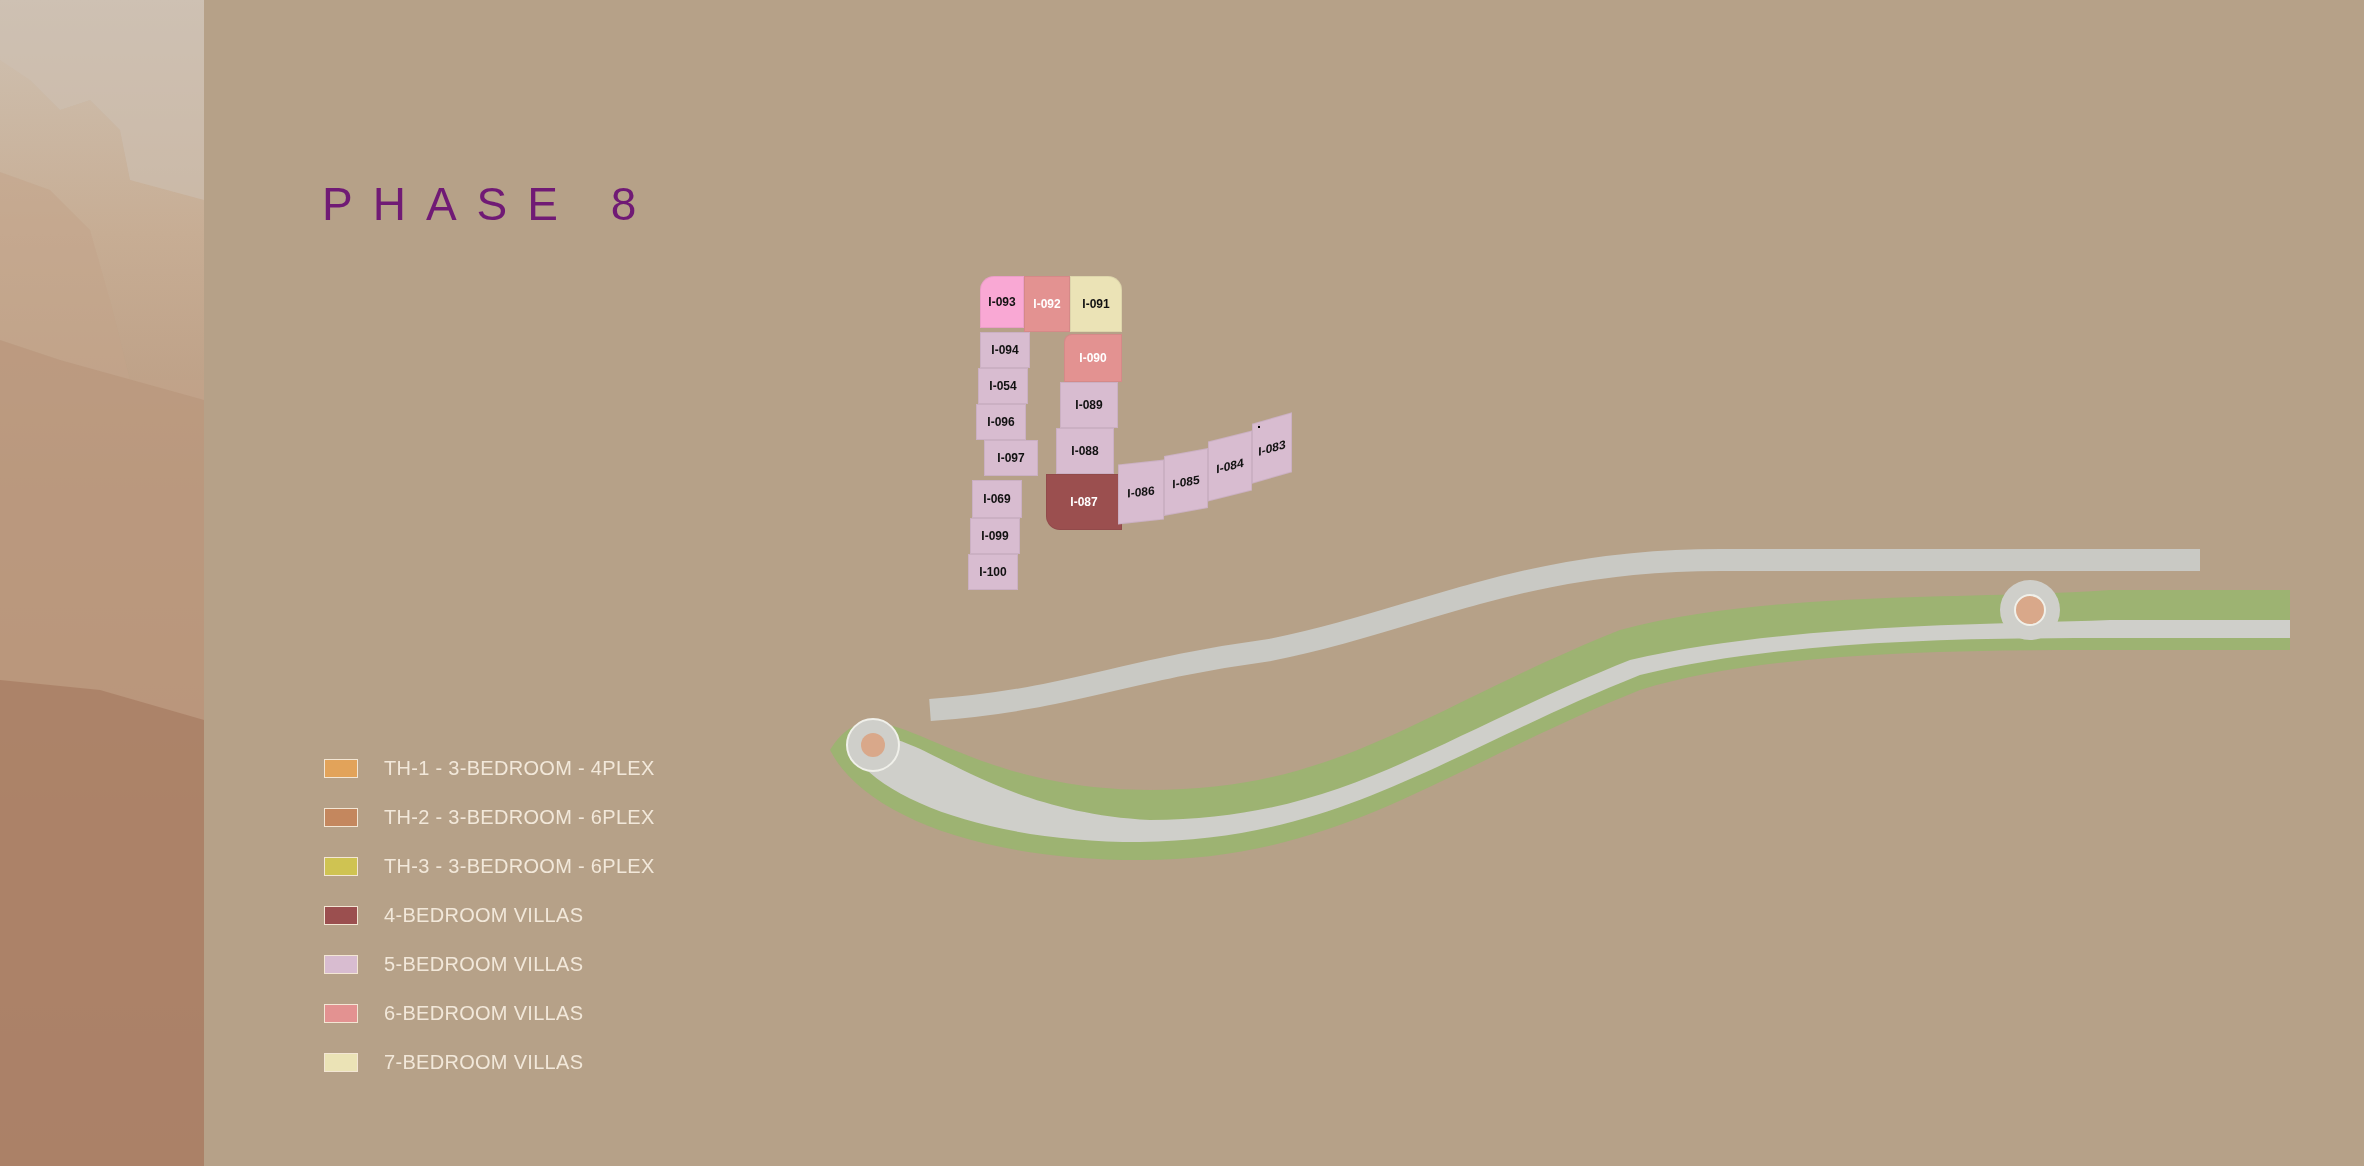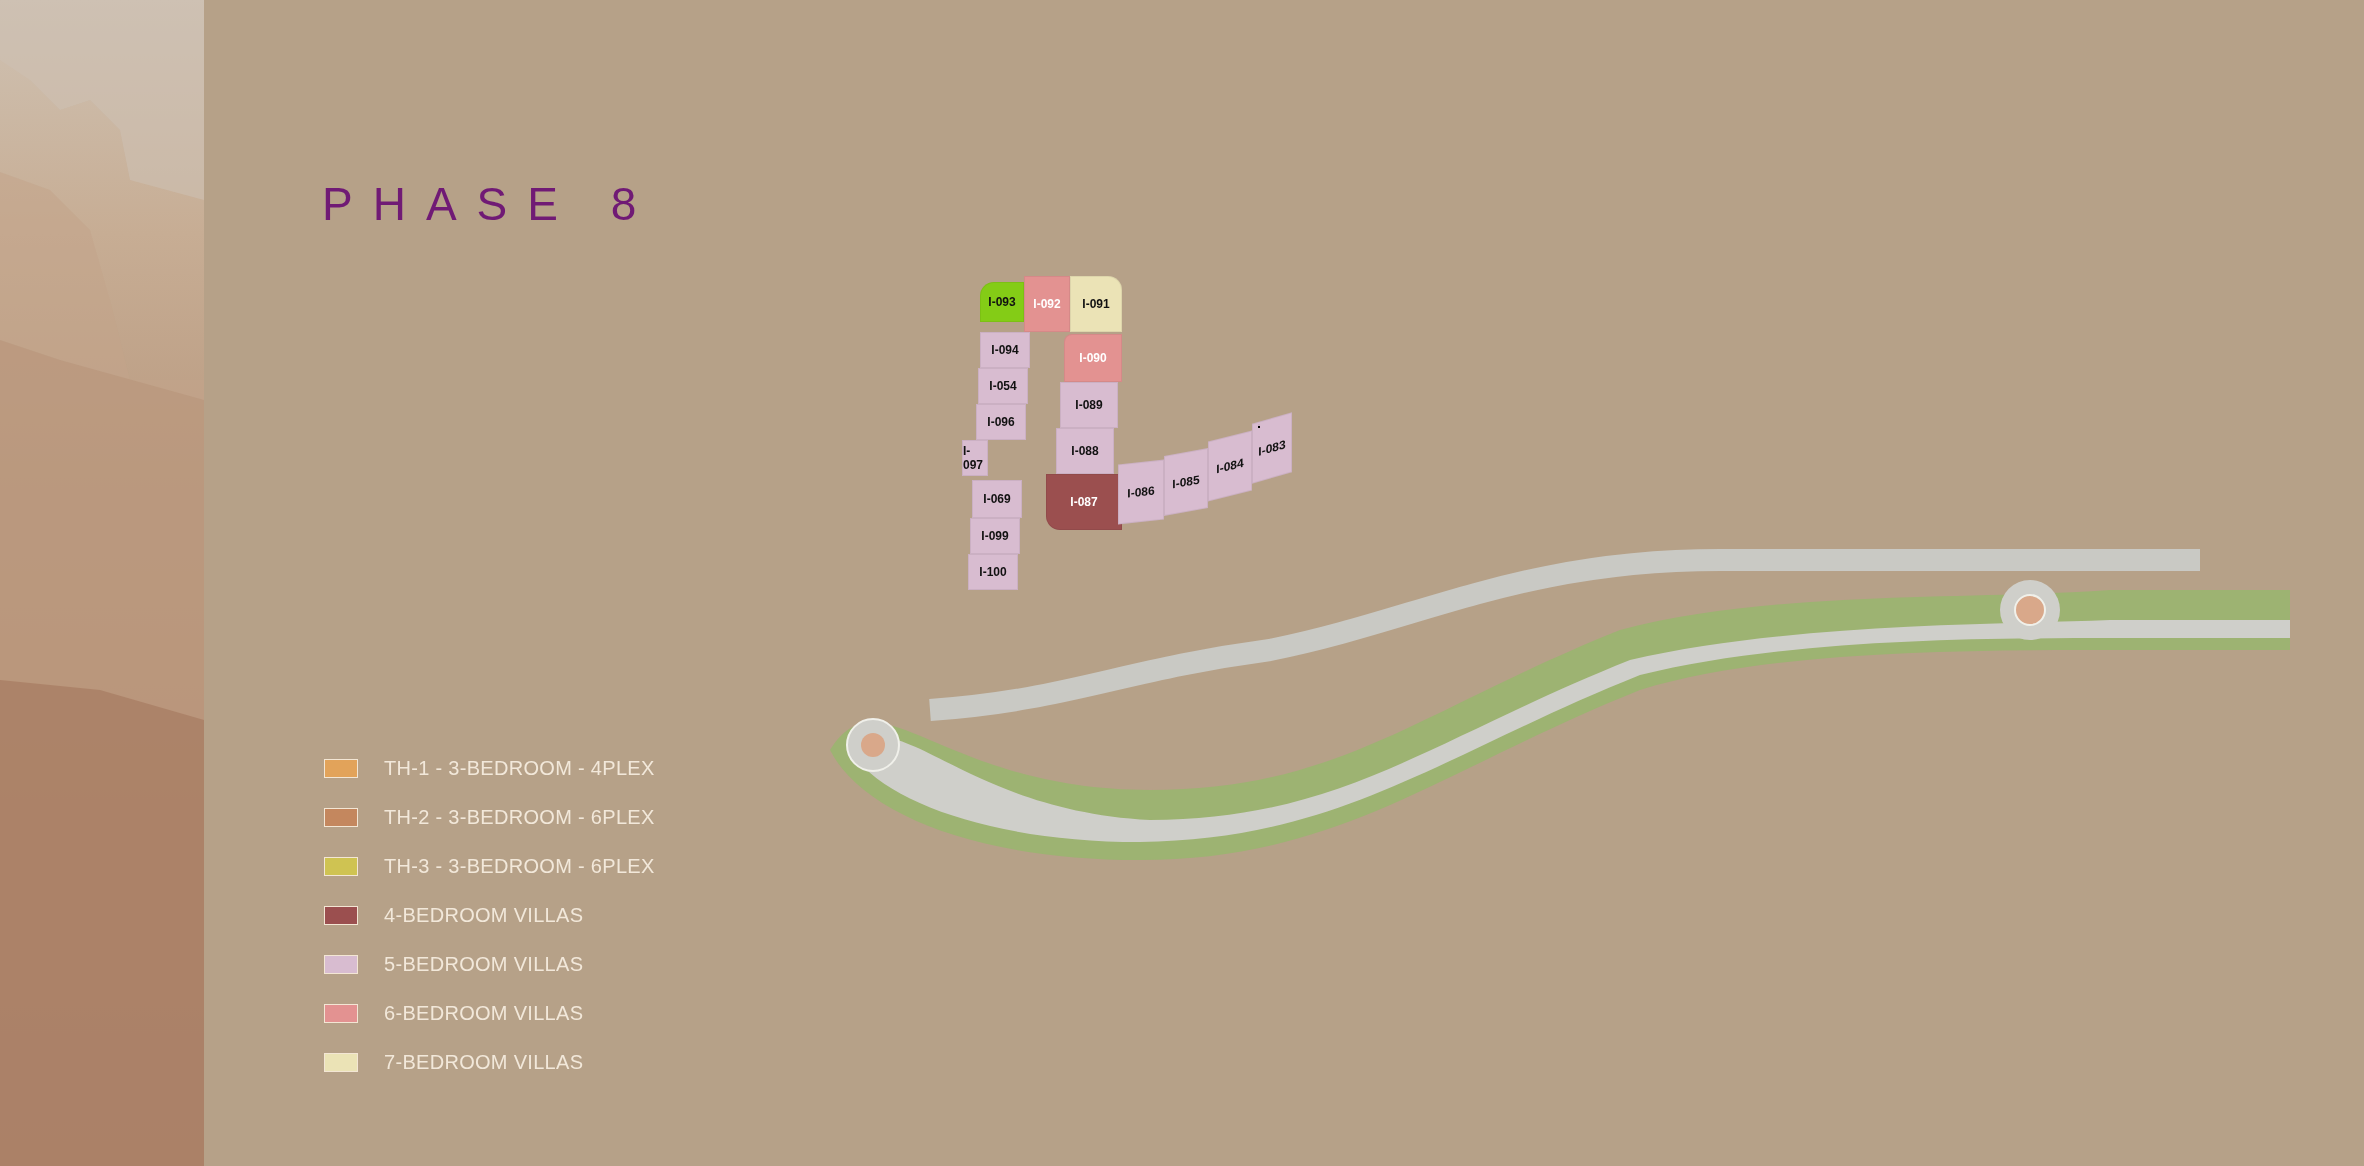--- a/index.html
+++ b/index.html
@@ -69,27 +69,27 @@
     <path d="M10,520 C60,440 120,560 330,560 C520,560 600,480 800,400 C950,360 1150,370 1290,360 L1470,360 L1470,420 L1300,420 C1150,420 950,420 820,460 C620,540 520,630 320,630 C150,630 40,580 10,520 Z" fill="#9db372"></path>
     <path d="M30,520 C80,470 140,580 330,590 C520,590 610,510 810,430 C960,395 1150,395 1290,390 L1470,390 L1470,408 L1295,408 C1150,408 960,410 820,445 C620,525 520,610 320,612 C170,612 60,570 30,520 Z" fill="#cfcfca"></path>
     <circle cx="53" cy="515" r="26" fill="#cfcfca" stroke="#f0f0ea" stroke-width="2"></circle>
     <circle cx="53" cy="515" r="12" fill="#d9a88a"></circle>
     <circle cx="1210" cy="380" r="30" fill="#cfcfca"></circle>
     <circle cx="1210" cy="380" r="15" fill="#d9a88a" stroke="#f0f0ea" stroke-width="2"></circle>
 
     <path d="M110,480 C250,470 300,440 450,420 C600,390 700,330 900,330 L1380,330" stroke="#c9c9c4" stroke-width="22" fill="none"></path>
   </svg>
 
-  <div class="lot dark" style="left:160px;top:52px;width:44px;height:40px;background:#84cc16;border-radius:14px 0 0 0">I-093</div>
+  <div class="lot dark" style="left:160px;top:46px;width:44px;height:52px;background:#f9a8d4;border-radius:14px 0 0 0">I-093</div>
   <div class="lot light" style="left:204px;top:46px;width:46px;height:56px;background:#e39291">I-092</div>
   <div class="lot dark" style="left:250px;top:46px;width:52px;height:56px;background:#ebe3b6;border-radius:0 14px 0 0">I-091</div>
   <div class="lot dark" style="left:160px;top:102px;width:50px;height:36px;background:#d8bcd0">I-094</div>
   <div class="lot dark" style="left:158px;top:138px;width:50px;height:36px;background:#d8bcd0">I-054</div>
   <div class="lot dark" style="left:156px;top:174px;width:50px;height:36px;background:#d8bcd0">I-096</div>
-  <div class="lot dark" style="left:142px;top:210px;width:26px;height:36px;background:#d8bcd0">I-097</div>
+  <div class="lot dark" style="left:164px;top:210px;width:54px;height:36px;background:#d8bcd0">I-097</div>
   <div class="lot dark" style="left:152px;top:250px;width:50px;height:38px;background:#d8bcd0">I-069</div>
   <div class="lot dark" style="left:150px;top:288px;width:50px;height:36px;background:#d8bcd0">I-099</div>
   <div class="lot dark" style="left:148px;top:324px;width:50px;height:36px;background:#d8bcd0">I-100</div>
   <div class="lot light" style="left:244px;top:104px;width:58px;height:48px;background:#e39291;border-radius:8px 0 0 0">I-090</div>
   <div class="lot dark" style="left:240px;top:152px;width:58px;height:46px;background:#d8bcd0">I-089</div>
   <div class="lot dark" style="left:236px;top:198px;width:58px;height:46px;background:#d8bcd0">I-088</div>
   <div class="lot light" style="left:226px;top:244px;width:76px;height:56px;background:#9b4f4f;border-radius:0 0 0 14px">I-087</div>
   <div class="lot dark" style="left:298px;top:232px;width:46px;height:60px;background:#d8bcd0;transform:skewY(-6deg)">I-086</div>
   <div class="lot dark" style="left:344px;top:222px;width:44px;height:60px;background:#d8bcd0;transform:skewY(-10deg)">I-085</div>
   <div class="lot dark" style="left:388px;top:206px;width:44px;height:60px;background:#d8bcd0;transform:skewY(-14deg)">I-084</div>

